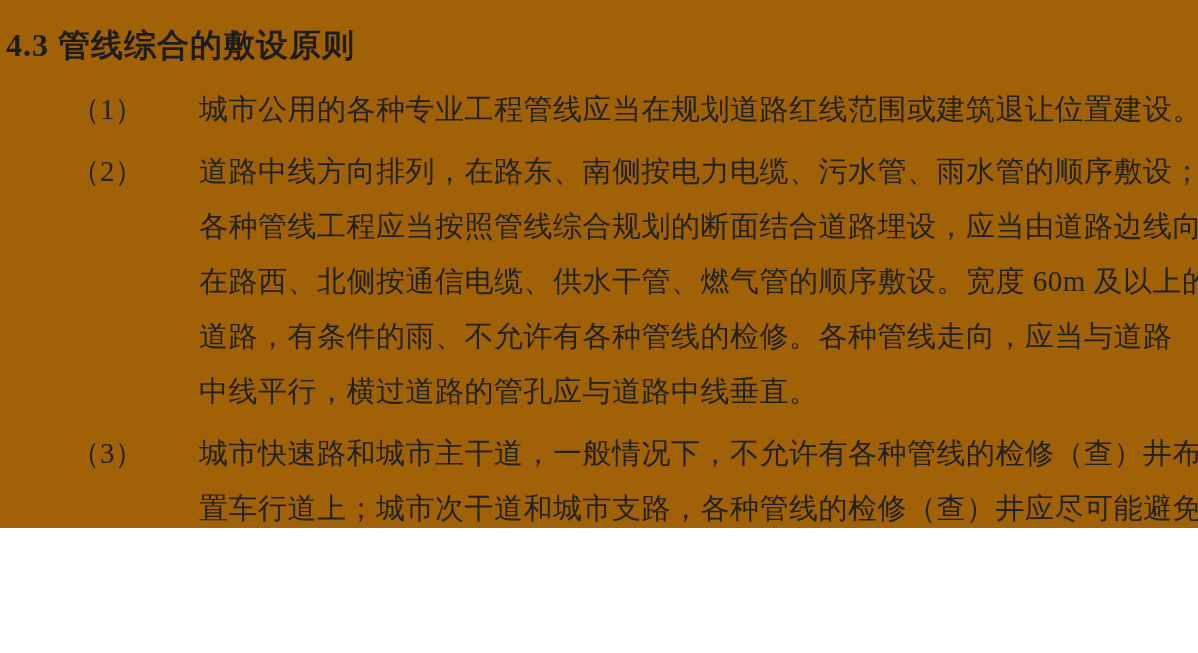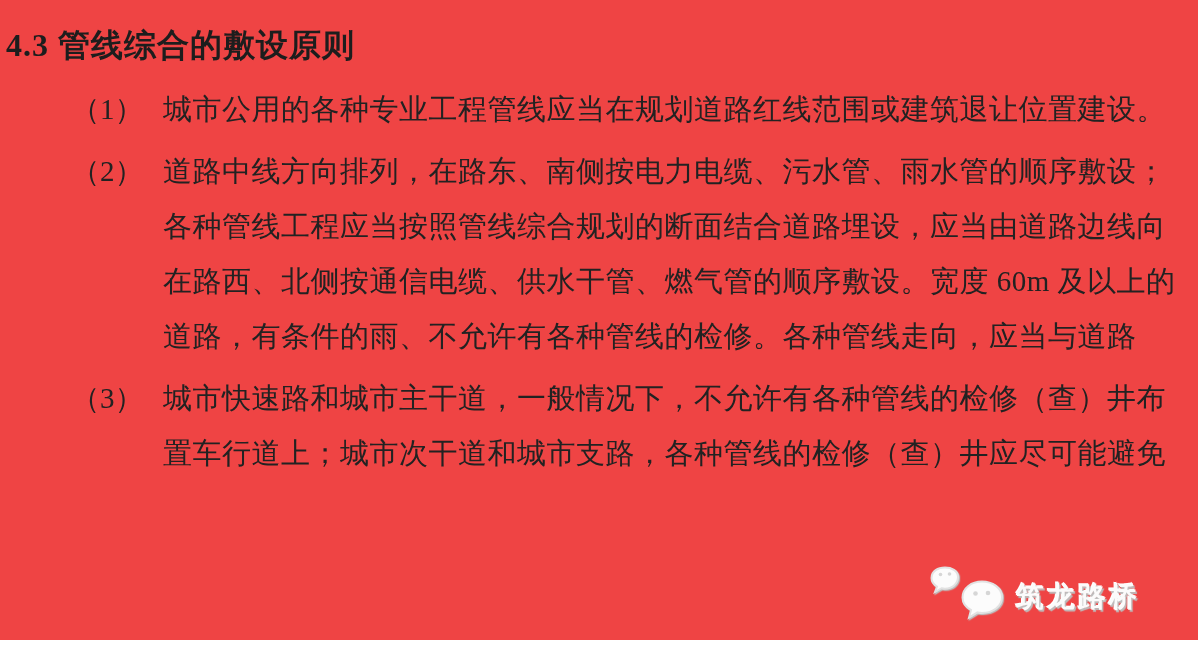--- a/index.html
+++ b/index.html
@@ -3,22 +3,22 @@
 <meta charset="utf-8">
 <style>
   html, body {
     margin: 0;
     padding: 0;
     background: #ffffff;
   }
   .page {
     position: relative;
     width: 1198px;
-    height: 640px;
-    background: #ef4444;
+    height: 528px;
+    background: #a16207;
     overflow: hidden;
     font-family: "Liberation Serif", serif;
     color: #222222;
   }
   .heading {
     position: absolute;
     left: 6px;
     top: 24px;
     margin: 0;
     font-size: 32px;
@@ -42,20 +42,21 @@
     flex: none;
     margin-left: 71px;
     width: 92px;
     font-size: 29px;
     line-height: 55px;
     white-space: nowrap;
   }
   .lines {
     flex: 1;
     min-width: 0;
+    margin-left: 36px;
   }
   .line {
     font-size: 29px;
     line-height: 55px;
     letter-spacing: 0.5px;
     white-space: nowrap;
   }
   .watermark {
     position: absolute;
     left: 928px;
@@ -92,20 +93,21 @@
       </div>
     </div>
 
     <div class="item">
       <span class="marker">（2）</span>
       <div class="lines">
         <div class="line">道路中线方向排列，在路东、南侧按电力电缆、污水管、雨水管的顺序敷设；</div>
         <div class="line">各种管线工程应当按照管线综合规划的断面结合道路埋设，应当由道路边线向</div>
         <div class="line">在路西、北侧按通信电缆、供水干管、燃气管的顺序敷设。宽度 60m 及以上的</div>
         <div class="line">道路，有条件的雨、不允许有各种管线的检修。各种管线走向，应当与道路</div>
+        <div class="line">中线平行，横过道路的管孔应与道路中线垂直。</div>
       </div>
     </div>
 
     <div class="item">
       <span class="marker">（3）</span>
       <div class="lines">
         <div class="line">城市快速路和城市主干道，一般情况下，不允许有各种管线的检修（查）井布</div>
         <div class="line">置车行道上；城市次干道和城市支路，各种管线的检修（查）井应尽可能避免</div>
       </div>
     </div>

